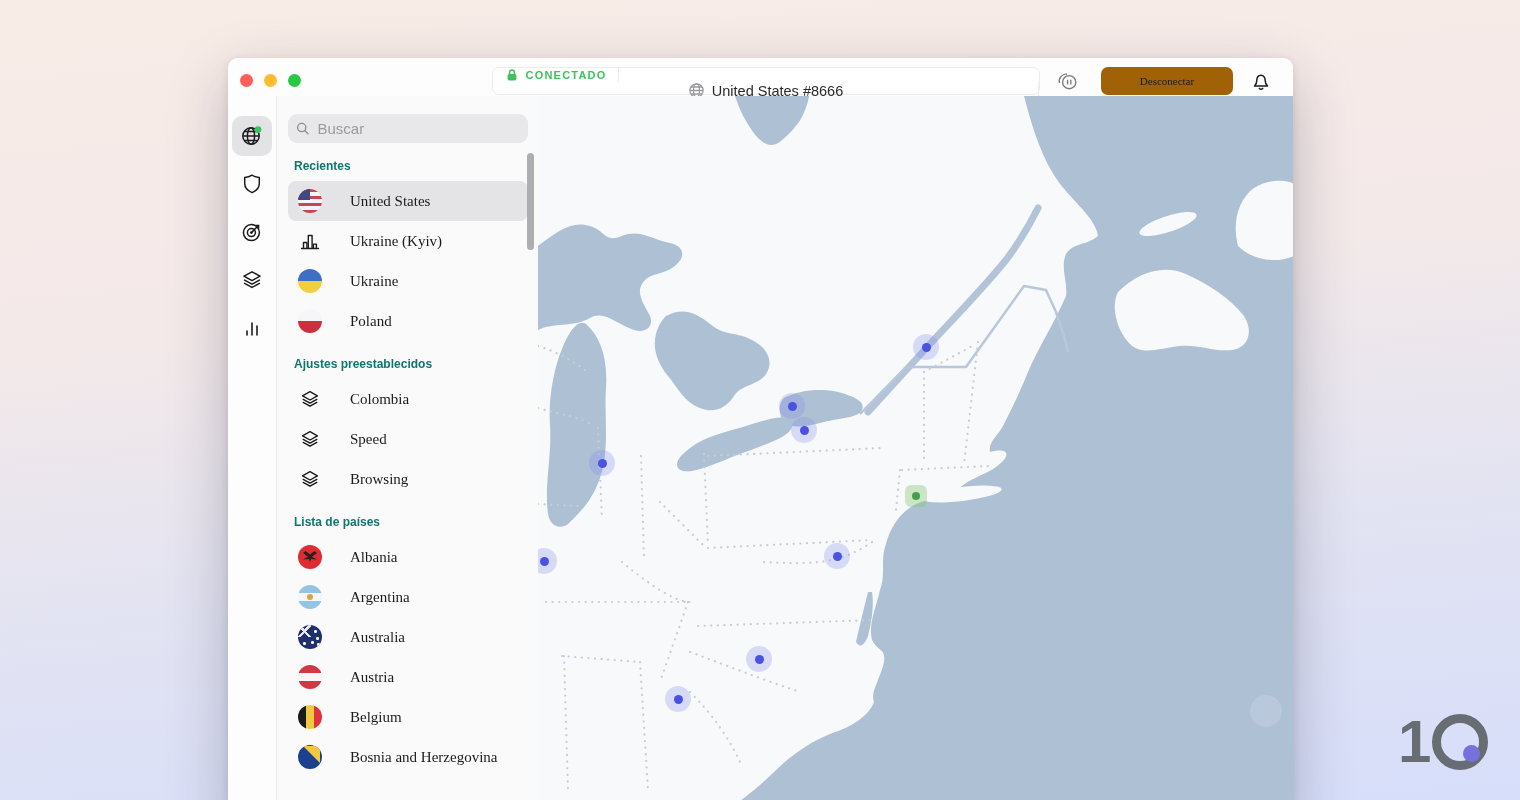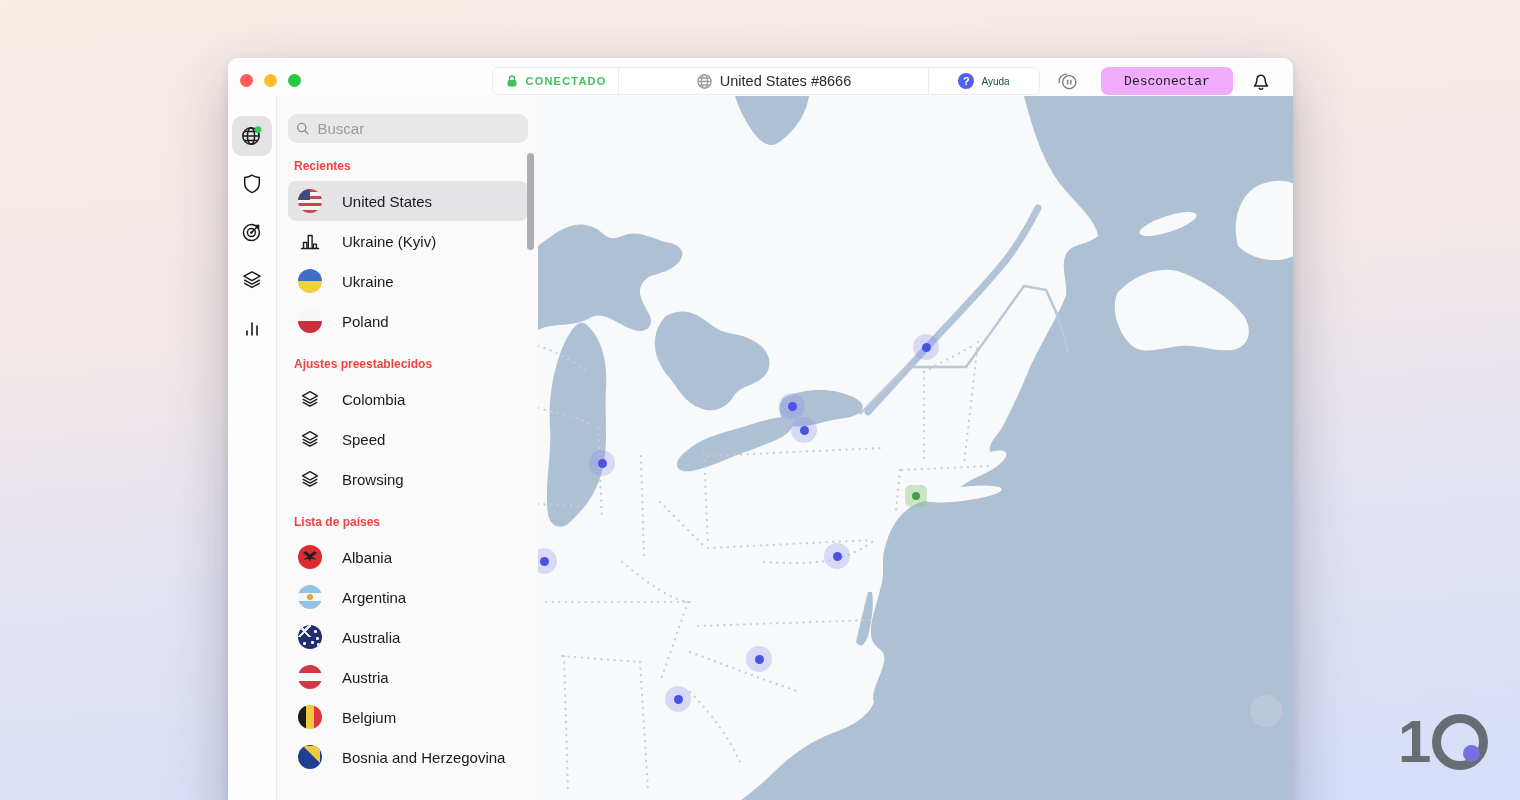--- a/index.html
+++ b/index.html
@@ -12,45 +12,45 @@
   .window{position:absolute;left:228px;top:58px;width:1065px;height:762px;
     background:#fff;border-radius:10px;overflow:hidden;
     box-shadow:0 22px 60px rgba(40,40,60,.28),0 2px 8px rgba(40,40,60,.12);}
   
   .titlebar{position:absolute;left:0;top:0;width:100%;height:38px;background:#fdfdfd;border-bottom:1px solid #e7e7e9;}
   .tl{position:absolute;top:16px;width:13px;height:13px;border-radius:50%;}
   .tl.red{left:12px;background:#ff5f57;}
   .tl.yellow{left:36px;background:#febc2e;}
   .tl.green{left:60px;background:#28c840;}
   .status-pill{position:absolute;left:264px;top:9px;width:548px;height:28px;background:#fff;
-    border:1px solid #ececef;border-radius:7px;display:flex;align-items:stretch;box-sizing:border-box;}
+    border:1px solid #ececef;border-radius:7px;display:flex;align-items:stretch;box-sizing:border-box;flex-direction:column;}
   .seg{display:flex;align-items:center;justify-content:center;gap:7px;white-space:nowrap;}
   .seg1{width:125px;border-right:1px solid #ececef;}
   .seg2{flex:1;border-right:1px solid #ececef;}
   .seg3{width:110px;}
   .connected-text{color:#41c15c;font-size:11px;font-weight:bold;letter-spacing:1.2px;}
   .server-text{color:#2a2a2c;font-size:14.5px;}
   .help-text{color:#14532d;font-size:10px;}
   .qbadge{width:16px;height:16px;border-radius:50%;background:#4e61f0;color:#fff;font-size:11px;font-weight:bold;
     display:flex;align-items:center;justify-content:center;}
   .pause-btn{position:absolute;left:826px;top:9px;width:30px;height:28px;border:none;background:transparent;cursor:pointer;padding:0;}
-  .disconnect-btn{position:absolute;left:873px;top:9px;width:132px;height:28px;background:#f0abfc;border:none;
-    border-radius:7px;font-size:13px;color:#1c1c1e;font-family:Liberation Mono, monospace;cursor:pointer;}
+  .disconnect-btn{position:absolute;left:873px;top:9px;width:132px;height:28px;background:#a16207;border:none;
+    border-radius:7px;font-size:11px;color:#1c1c1e;font-family:Liberation Serif, serif;cursor:pointer;}
   .bell-btn{position:absolute;left:1022px;top:9px;width:26px;height:28px;border:none;background:transparent;padding:0;cursor:pointer;}
   
   .appbody{position:absolute;left:0;top:38px;right:0;bottom:0;display:flex;}
   .rail{width:48px;background:#fdfdfd;border-right:1px solid #e9e9eb;display:flex;flex-direction:column;align-items:center;padding-top:20px;gap:8px;flex:none;}
   .rail-item{width:40px;height:40px;border-radius:10px;display:flex;align-items:center;justify-content:center;cursor:pointer;position:relative;background:transparent;border:none;padding:0;}
   .rail-item.selected{background:#e3e3e6;}
   .sidebar{width:261px;background:#fafafa;flex:none;position:relative;box-sizing:border-box;padding:18px 10px 0 11px;overflow:hidden;}
   .search-box{display:flex;align-items:center;gap:6px;height:29px;background:#e8e8ea;border-radius:9px;padding:0 8px;box-sizing:border-box;}
   .search-box input{border:none;background:transparent;outline:none;font-size:15px;color:#3a3a3c;width:100%;font-family:inherit;}
   .search-box input::placeholder{color:#9a9aa0;}
-  .sec-header{font-size:12px;font-weight:bold;color:#ef4444;margin:16px 6px 8px 6px;}
-  .row{height:40px;display:flex;align-items:center;gap:20px;padding:0 10px;border-radius:8px;cursor:pointer;}
+  .sec-header{font-size:12px;font-weight:bold;color:#0f766e;margin:16px 6px 8px 6px;}
+  .row{height:40px;display:flex;align-items:center;gap:28px;padding:0 10px;border-radius:8px;cursor:pointer;font-family:Liberation Serif, serif;}
   .row.selected{background:#e4e4e7;}
   .row-label{font-size:15px;color:#1b1b1d;}
   .scroll-thumb{position:absolute;right:4px;top:57px;width:7px;height:97px;border-radius:4px;background:#aeaeb2;}
   
   .flag{width:24px;height:24px;border-radius:50%;overflow:hidden;position:relative;flex:none;background:#ccc;}
   .flag::before,.flag::after{content:"";position:absolute;}
   .flag[data-flag="us"]{background:repeating-linear-gradient(180deg,#cb4450 0 3.4px,#f4f4f6 3.4px 6.9px);}
   .flag[data-flag="us"]::before{left:0;top:0;width:12px;height:11px;background:#41497e;}
   .flag[data-flag="co"]{background:linear-gradient(180deg,#f6cf3d 0 50%,#2f55a4 50% 75%,#cf2a33 75%);}
   .flag[data-flag="ua"]{background:linear-gradient(180deg,#3f6fc4 0 50%,#f3cf3f 50%);}

